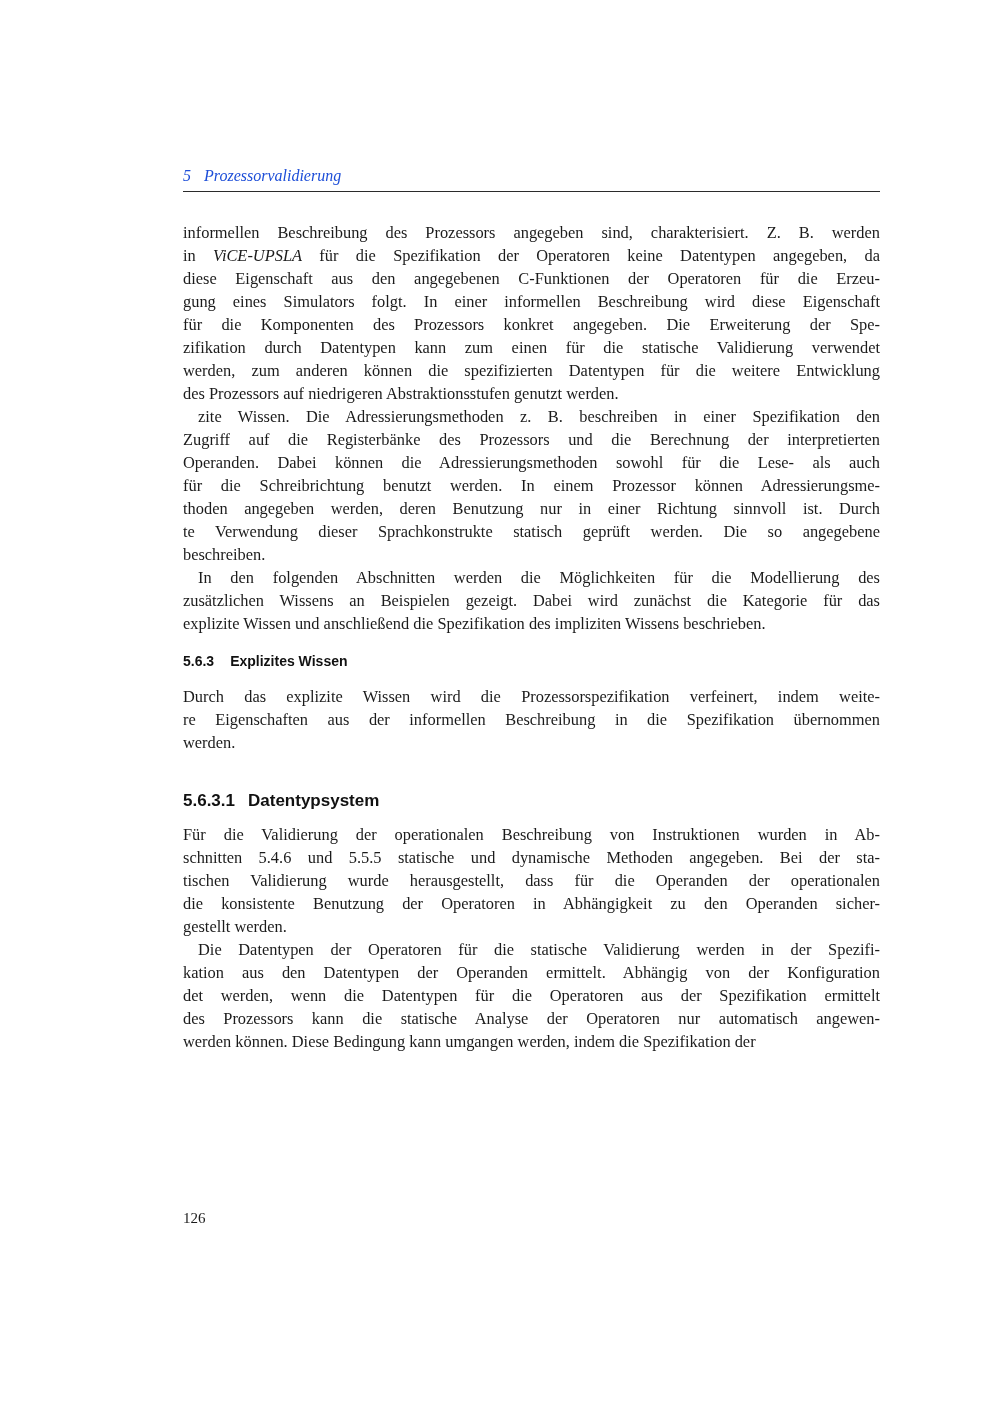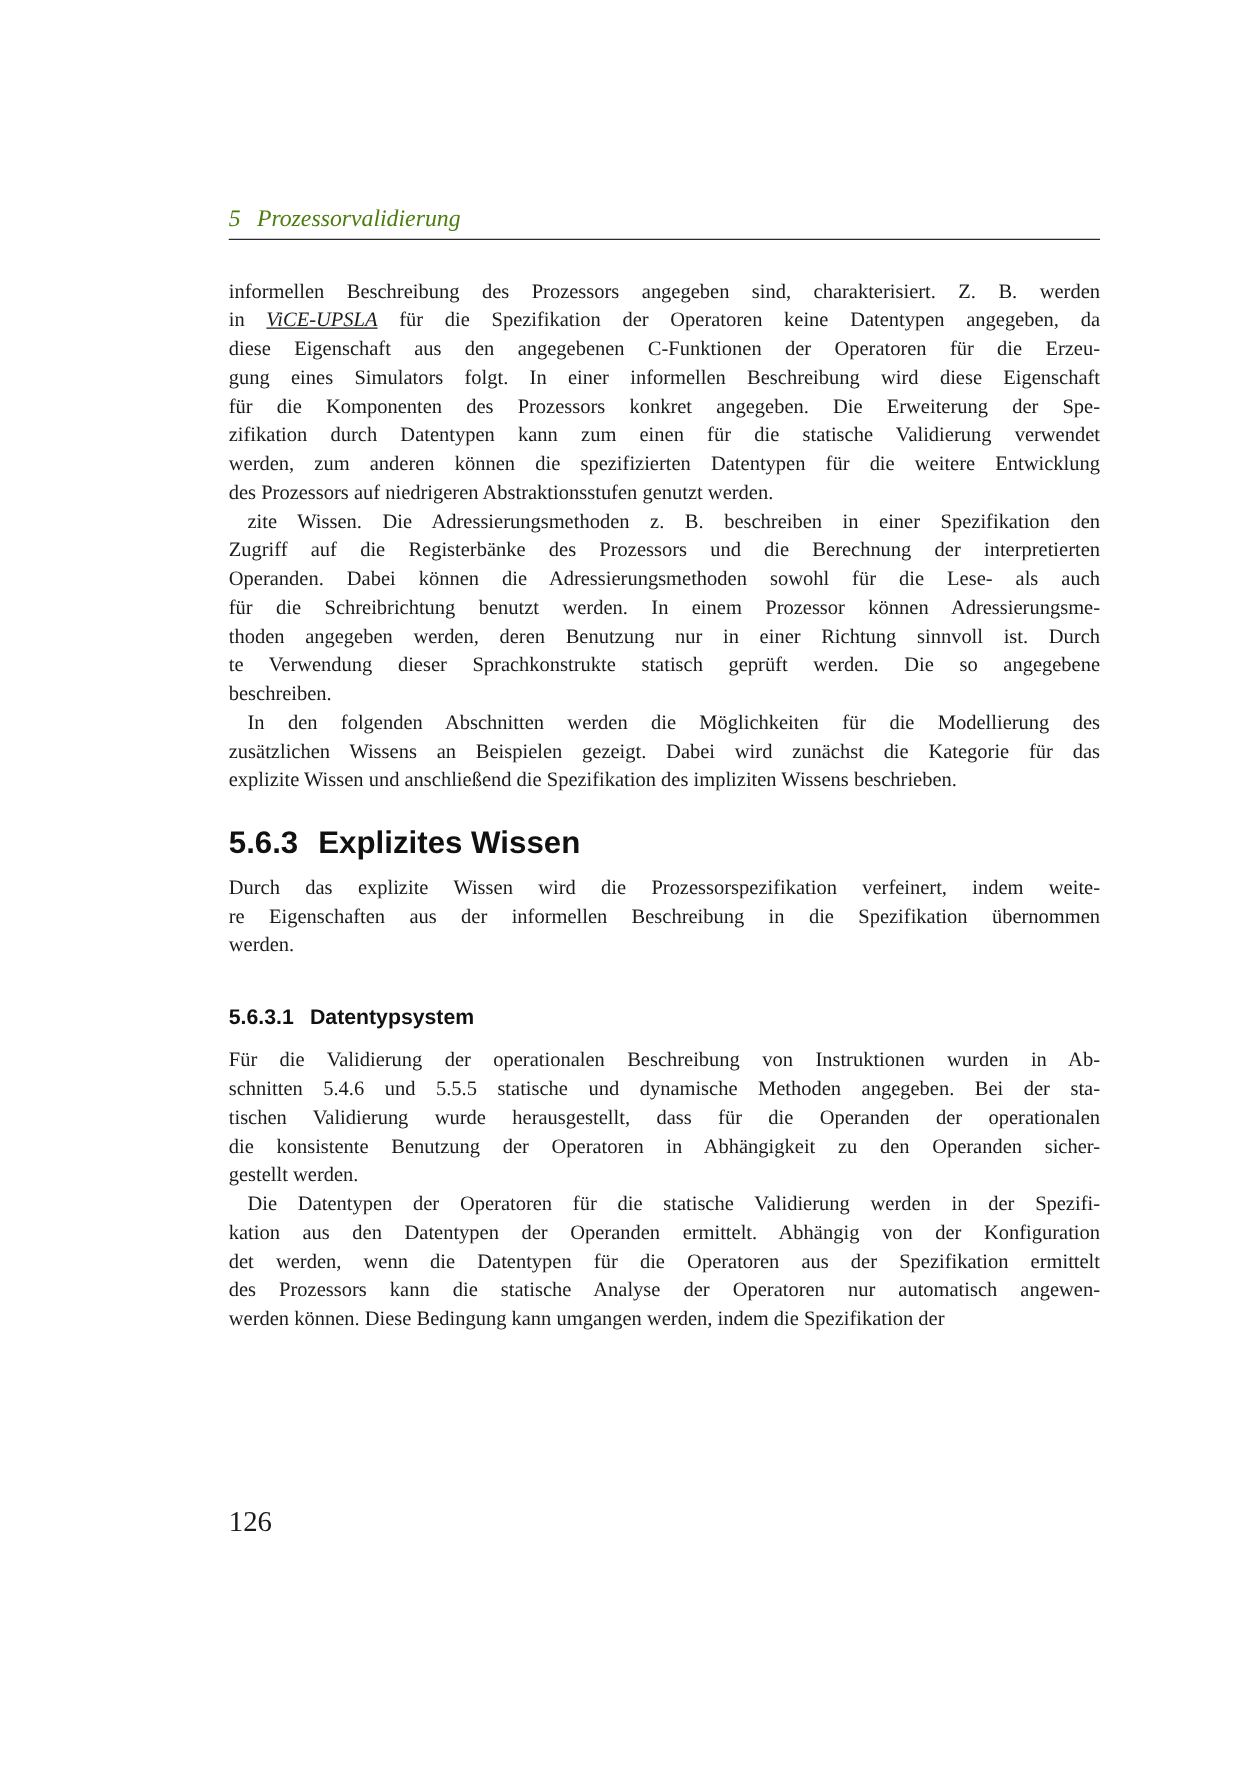--- a/index.html
+++ b/index.html
@@ -15,23 +15,23 @@
     font-family: "Liberation Serif", "DejaVu Serif", serif;
     color: #1b1b1b;
     overflow: hidden;
   }
   .running-header {
     position: absolute;
     left: 183px;
     top: 166px;
     width: 697px;
     font-style: italic;
-    font-size: 19px;
+    font-size: 16px;
     line-height: 20px;
-    color: #4d7c0f;
+    color: #1d4ed8;
   }
   .running-header .rh-num { margin-right: 13px; }
   .header-rule {
     position: absolute;
     left: 183px;
     top: 191px;
     width: 697px;
     height: 1px;
     background: #2b2b2b;
   }
@@ -44,45 +44,45 @@
     color: #1b1b1b;
   }
   .paragraph { margin: 0; }
   .line {
     line-height: 23px;
     text-align: justify;
     text-align-last: justify;
   }
   .line.last { text-align-last: left; }
   .paragraph.indented .line:first-child { text-indent: 15px; }
-  .em { font-style: italic; text-decoration: underline; }
+  .em { font-style: italic; }
   .heading {
     font-family: "Liberation Sans", "DejaVu Sans", sans-serif;
     font-weight: 700;
     color: #111111;
   }
   .heading.level-2 {
-    margin-top: 26px;
+    margin-top: 13px;
     margin-bottom: 11px;
-    font-size: 25px;
+    font-size: 14px;
     line-height: 26px;
   }
   .heading.level-2 .h-num { margin-right: 16px; }
   .heading.level-3 {
     margin-top: 36px;
     margin-bottom: 11px;
     font-size: 17px;
     line-height: 22px;
   }
   .heading.level-3 .h-num { margin-right: 13px; margin-top: 32px; }
   .page-footer {
     position: absolute;
     left: 183px;
     top: 1207px;
-    font-size: 23px;
+    font-size: 15px;
     line-height: 22px;
     color: #1b1b1b;
   }
 </style>
 </head>
 <body>
 
 <div class="page">
 
   <div class="running-header">

